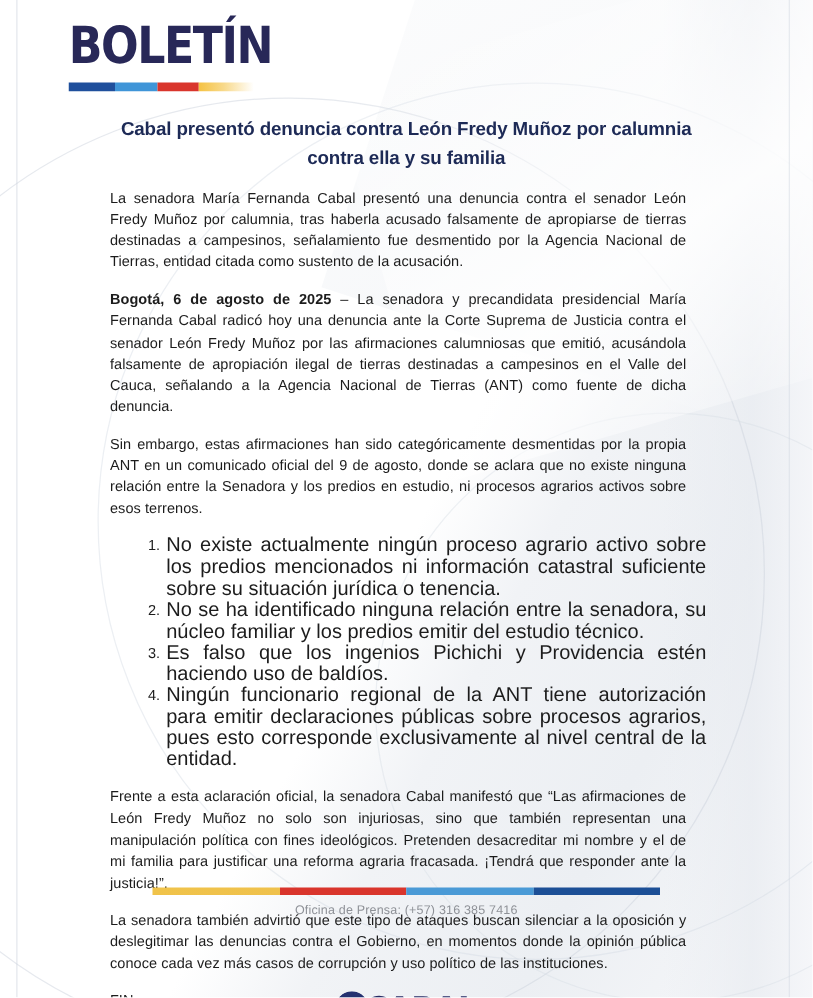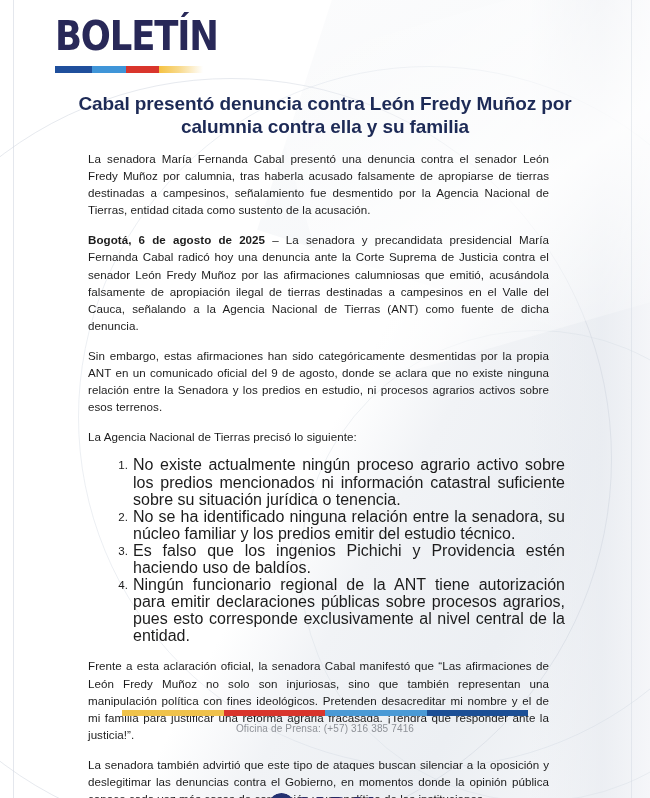--- a/index.html
+++ b/index.html
@@ -102,21 +102,21 @@
     background: linear-gradient(90deg, #f5c242 0%, #f8d98a 45%, rgba(248,217,138,0) 100%);
   }
 
   
   .doc-title {
     position: absolute;
     top: 92px;
     left: 78px;
     width: 494px;
     text-align: center;
-    font-size: 19px;
+    font-size: 15px;
     font-weight: 700;
     line-height: 23px;
     color: #1d2a56;
     letter-spacing: -0.1px;
   }
 
   
   .body-wrap {
     position: absolute;
     top: 150px;
@@ -281,21 +281,20 @@
   <div class="doc-title">Cabal presentó denuncia contra León Fredy Muñoz por calumnia contra ella y su familia</div>
 
   <div class="body-wrap">
 
     <p class="para">La senadora María Fernanda Cabal presentó una denuncia contra el senador León Fredy Muñoz por calumnia, tras haberla acusado falsamente de apropiarse de tierras destinadas a campesinos, señalamiento  fue desmentido por la Agencia Nacional de Tierras, entidad citada como sustento de la acusación.</p>
 
     <p class="para"><b>Bogotá, 6 de agosto de 2025</b><span> – La senadora y precandidata presidencial María Fernanda Cabal radicó hoy una denuncia ante la Corte Suprema de Justicia contra el senador León Fredy Muñoz por las afirmaciones calumniosas que emitió, acusándola falsamente de apropiación ilegal de tierras destinadas a campesinos en el Valle del Cauca, señalando a la Agencia Nacional de Tierras (ANT) como fuente de dicha denuncia.</span></p>
 
     <p class="para">Sin embargo, estas afirmaciones han sido categóricamente desmentidas por la propia ANT en un comunicado oficial del 9 de agosto, donde se aclara que no existe ninguna relación entre la Senadora y los predios en estudio, ni procesos agrarios activos sobre esos terrenos.</p>
 
-    <p class="para tight">La Agencia Nacional de Tierras precisó lo siguiente:</p>
 
     <ol class="points">
       <li>No existe actualmente ningún proceso agrario activo sobre los predios mencionados ni información catastral suficiente sobre su situación jurídica o tenencia.</li>
       <li>No se ha identificado ninguna relación entre la senadora, su núcleo familiar y los predios emitir del estudio técnico.</li>
       <li>Es falso que los ingenios Pichichi y Providencia estén haciendo uso de baldíos.</li>
       <li>Ningún funcionario regional de la ANT tiene autorización para emitir declaraciones públicas sobre procesos agrarios, pues esto corresponde exclusivamente al nivel central de la entidad.</li>
     </ol>
 
     <p class="para">Frente a esta aclaración oficial, la senadora Cabal manifestó que “Las afirmaciones de León Fredy Muñoz no solo son injuriosas, sino que también representan una manipulación política con fines ideológicos. Pretenden desacreditar mi nombre y el de mi familia para justificar una reforma agraria fracasada. ¡Tendrá que responder ante la justicia!”.</p>
 

